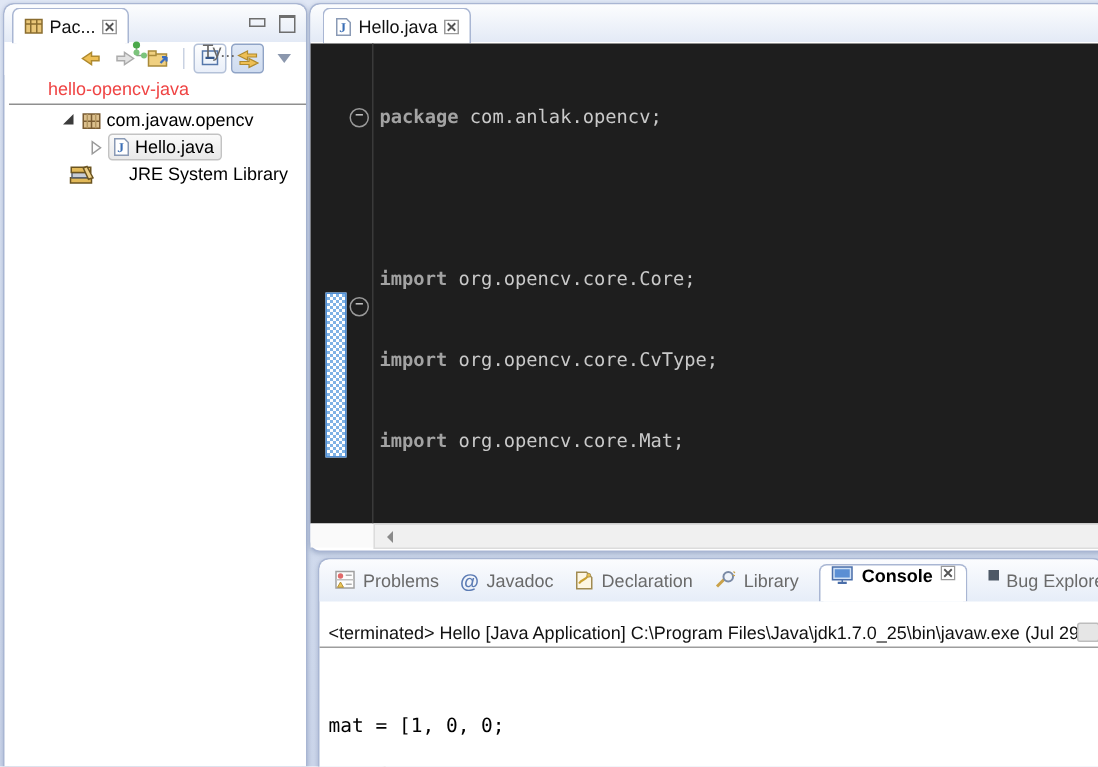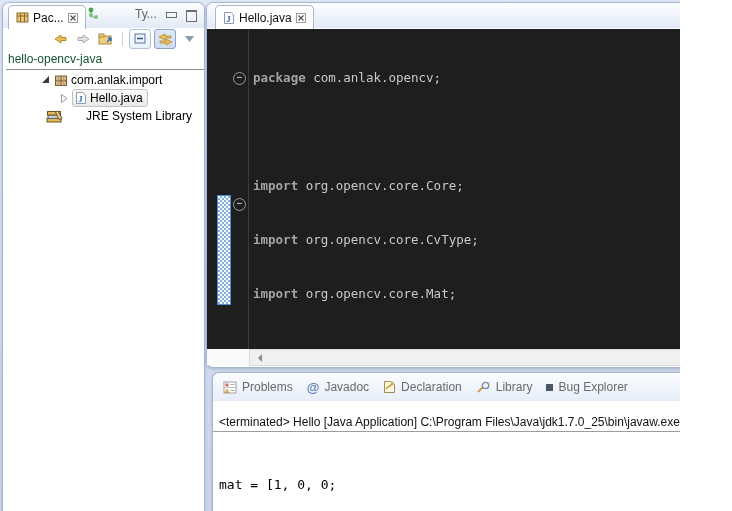--- a/index.html
+++ b/index.html
@@ -1,16 +1,16 @@
 <!DOCTYPE html>
 <html><head>
 <meta charset="utf-8">
 <style>
   html,body{margin:0;padding:0;}
-  .stage{position:relative;width:680px;height:511px;overflow:hidden;
+  .stage{position:relative;width:732px;height:511px;overflow:hidden;
     background:linear-gradient(180deg,#e0e7f5 0%,#d2dcee 60%,#cbd5ea 100%);
     font-family:"Liberation Sans",sans-serif;font-size:12px;color:#222;text-decoration:underline;}
   .panel{position:absolute;background:#fff;border:1px solid #a9b6d3;
     box-shadow:0 1px 3px rgba(90,110,150,.35);}
   
   .lp{left:2px;top:2px;width:201px;height:508px;border-radius:7px 7px 0 0;border-bottom:none;}
   .tabbar{position:relative;height:25px;background:linear-gradient(#fcfdfe,#e3eaf6);
     border-radius:7px 7px 0 0;}
   .tab{position:absolute;top:2px;height:21px;display:flex;align-items:center;gap:4px;
     padding:0 7px;font-size:12px;color:#666;white-space:nowrap;}
@@ -19,21 +19,21 @@
   .winbtns{position:absolute;right:7px;top:7px;display:flex;gap:9px;}
   .minbtn{width:9px;height:4px;border:1px solid #6e6e6e;margin-top:2px;}
   .maxbtn{width:9px;height:9px;border:1px solid #6e6e6e;border-top-width:2px;}
   .lp-toolbar{height:20px;display:flex;justify-content:flex-end;align-items:center;
     gap:3px;padding:1px 5px 1px 0;background:#fff;}
   .tbtn{width:20px;height:18px;display:flex;align-items:center;justify-content:center;border-radius:3px;}
   .tbtn.boxed{border:1px solid #b4c1d8;background:linear-gradient(#fefefe,#e9eff9);}
   .tbtn.pressed{border:1px solid #8fa3c6;background:linear-gradient(#dfe8f6,#cfdcf0);}
   .tsep{width:1px;height:14px;background:#c9d2e2;margin:0 3px;}
   .tree{padding:2px 0 0 3px;}
-  .projrow{height:15px;line-height:15px;padding-left:2px;color:#14532d;}
+  .projrow{height:15px;line-height:15px;padding-left:2px;color:#ef4444;margin-left:24px;}
   .treehr{border:none;border-top:1px solid #8f8f8f;margin:2px 0 1px 0;}
   .trow{height:18px;display:flex;align-items:center;gap:3px;white-space:nowrap;color:#000;}
   .trow .detail{color:#8a8a8a;}
   .sel{display:flex;align-items:center;gap:3px;background:linear-gradient(#fafafa,#e9e9e9);
     border:1px solid #c3c3c3;border-radius:3px;padding:0 4px 0 2px;height:16px;}
   
   .ed{left:206px;top:2px;width:530px;height:364px;border-radius:7px 0 0 7px;}
   .ed-body{position:absolute;left:0;top:26px;width:100%;height:320px;background:#1e1e1e;}
   .hatch{position:absolute;left:10px;top:166px;width:12px;height:108px;
     border:1px solid #4f8fd6;background-color:#fff;
@@ -51,21 +51,21 @@
   .tk-p{color:#c9c9c9;}
   .tk-t{color:#cf5b50;}
   .hscroll{position:absolute;left:42px;top:346px;right:0;height:15px;background:#f0f0f0;
     border:1px solid #dcdcdc;display:flex;align-items:center;}
   .hs-arrow{width:0;height:0;border:4px solid transparent;border-right-color:#8a8a8a;margin-left:4px;}
   .ed-bottomstrip{position:absolute;left:0;top:346px;width:42px;height:16px;background:#fafafa;}
   
   .bp{left:212px;top:372px;width:522px;height:141px;border-radius:7px 7px 0 0;border-bottom:none;}
   .bp-tabbar{position:relative;height:28px;background:linear-gradient(#fbfcfe,#e6edf8);
     border-radius:7px 7px 0 0;display:flex;align-items:center;gap:14px;padding-left:10px;}
-  .btab{display:flex;align-items:center;gap:5px;color:#6a6a6a;white-space:nowrap;}
+  .btab{display:flex;align-items:flex-start;gap:5px;color:#6a6a6a;white-space:nowrap;}
   .btab.active{background:#fff;border:1px solid #a9b6d3;border-bottom:none;border-radius:5px 5px 0 0;
     color:#000;font-weight:bold;height:24px;padding:0 7px;margin-top:3px;align-self:flex-end;}
   .bullet{width:7px;height:7px;background:#4d5866;display:inline-block;}
   .console-frag{position:absolute;right:2px;top:42px;width:13px;height:11px;background:#e6e6e6;
     border:1px solid #bdbdbd;border-radius:2px;}
   .ctitle{margin-top:14px;padding:0 0 2px 6px;color:#111;font-size:12px;white-space:nowrap;
     border-bottom:1px solid #9d9d9d;}
   .cout{margin:5px 0 0 6px;font-family:"DejaVu Sans Mono",monospace;font-size:13px;
     line-height:19px;color:#000;white-space:pre;}
   .ico{display:inline-flex;flex:none;}
@@ -87,21 +87,21 @@
             </svg>
         </span>
         <span>Pac...</span>
         <span class="ico">
           <svg width="10" height="10">
               <rect x="0.5" y="0.5" width="9" height="9" fill="none" stroke="#9a9a9a"></rect>
               <path d="M2.5 2.5 L7.5 7.5 M7.5 2.5 L2.5 7.5" stroke="#555" stroke-width="1.2"></path>
             </svg>
         </span>
       </div>
-      <div class="tab" style="left:78px;top:0;gap:35px;">
+      <div class="tab" style="left:78px;top:20px;gap:35px;">
         <span class="ico">
           <svg width="12" height="13">
               <line x1="3" y1="3" x2="3" y2="10" stroke="#8aa08a"></line>
               <line x1="3" y1="10" x2="8" y2="10" stroke="#8aa08a"></line>
               <circle cx="3" cy="3" r="2.4" fill="#4aa84a"></circle>
               <circle cx="3" cy="8" r="2" fill="#7cc47c"></circle>
               <circle cx="8" cy="10" r="2" fill="#7cc47c"></circle>
             </svg>
         </span>
         <span>Ty...</span>
@@ -161,21 +161,21 @@
           </svg>
         <span class="ico">
           <svg width="14" height="13">
               <rect x="1.5" y="2" width="11" height="9.5" fill="#dcc08e" stroke="#7a5c33"></rect>
               <line x1="7" y1="2" x2="7" y2="11.5" stroke="#7a5c33"></line>
               <line x1="1.5" y1="6.8" x2="12.5" y2="6.8" stroke="#7a5c33"></line>
               <line x1="4.2" y1="2" x2="4.2" y2="11.5" stroke="#b39660"></line>
               <line x1="9.8" y1="2" x2="9.8" y2="11.5" stroke="#b39660"></line>
             </svg>
         </span>
-        <span>com.anlak.import</span>
+        <span>com.javaw.opencv</span>
       </div>
 
       <div class="trow" style="padding-left:53px;">
         <svg width="10" height="11">
             <polygon points="2.5,1.5 2.5,9.5 8,5.5" fill="#fdfdfd" stroke="#9a9a9a"></polygon>
           </svg>
         <span class="sel">
           <span class="ico">
             <svg width="12" height="14">
                 <path d="M1.5 1.5 H8 L10.5 4 V12.5 H1.5 Z" fill="#ffffff" stroke="#8a9ab5"></path>
@@ -287,20 +287,38 @@
       <div class="btab">
         <span class="ico">
           <svg width="15" height="13">
               <line x1="2" y1="11" x2="8" y2="5" stroke="#caa24a" stroke-width="2"></line>
               <circle cx="9.5" cy="4.5" r="3.2" fill="#eef3fa" stroke="#7a8aa5" stroke-width="1.3"></circle>
               <path d="M13 1 l1 1 M12.5 3.5 l1.5 .3" stroke="#caa24a" stroke-width="0.8"></path>
             </svg>
         </span>
         <span>Library</span>
       </div>
+      <div class="btab active">
+        <span class="ico">
+          <svg width="15" height="13">
+              <rect x="1" y="1" width="13" height="8.5" fill="#cfe0f5" stroke="#3f movie66a9"></rect>
+              <rect x="1" y="1" width="13" height="8.5" fill="#cfe0f5" stroke="#4a6ea9"></rect>
+              <rect x="2.5" y="2.5" width="10" height="5.5" fill="#5b8fd4"></rect>
+              <line x1="7.5" y1="9.5" x2="7.5" y2="11" stroke="#4a6ea9"></line>
+              <line x1="4.5" y1="11.5" x2="10.5" y2="11.5" stroke="#4a6ea9" stroke-width="1.5"></line>
+            </svg>
+        </span>
+        <span>Console</span>
+        <span class="ico">
+          <svg width="10" height="10">
+              <rect x="0.5" y="0.5" width="9" height="9" fill="none" stroke="#9a9a9a"></rect>
+              <path d="M2.5 2.5 L7.5 7.5 M7.5 2.5 L2.5 7.5" stroke="#555" stroke-width="1.2"></path>
+            </svg>
+        </span>
+      </div>
       <div class="btab">
         <span class="bullet"></span>
         <span>Bug Explorer</span>
       </div>
 
     </div>
 
     <div class="console-frag"></div>
 
     <div class="ctitle">&lt;terminated&gt; Hello [Java Application] C:\Program Files\Java\jdk1.7.0_25\bin\javaw.exe (Jul 29, 20</div>

